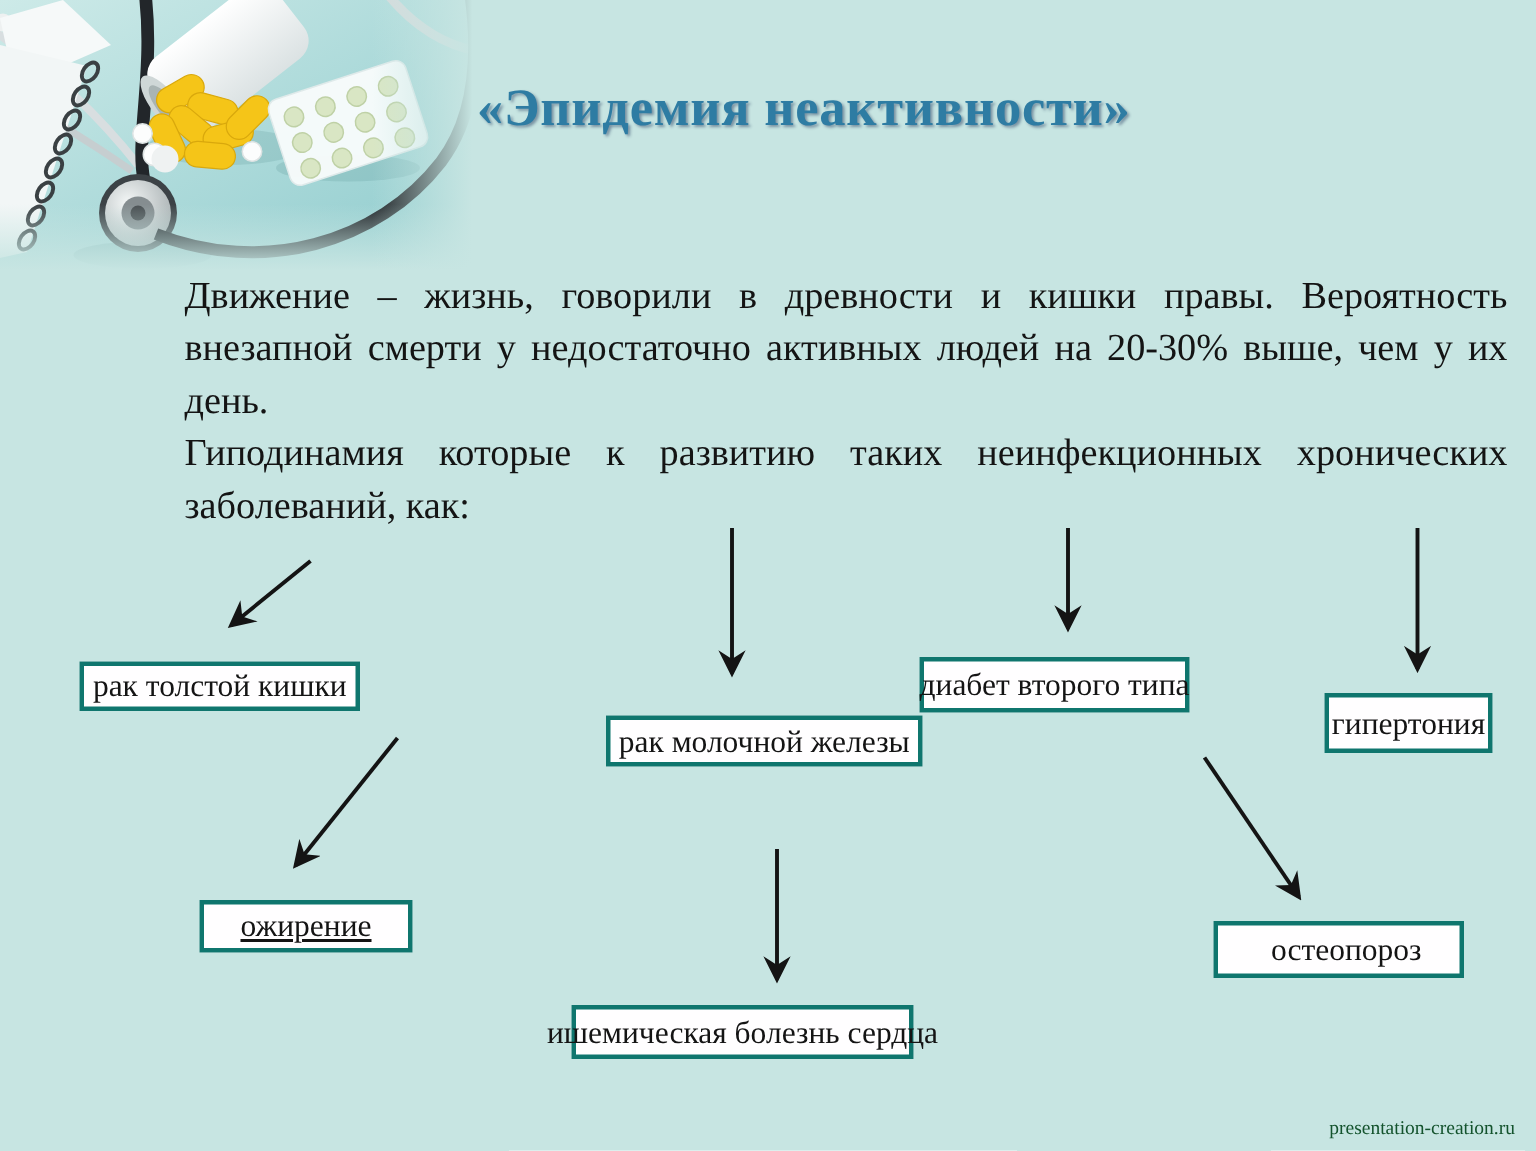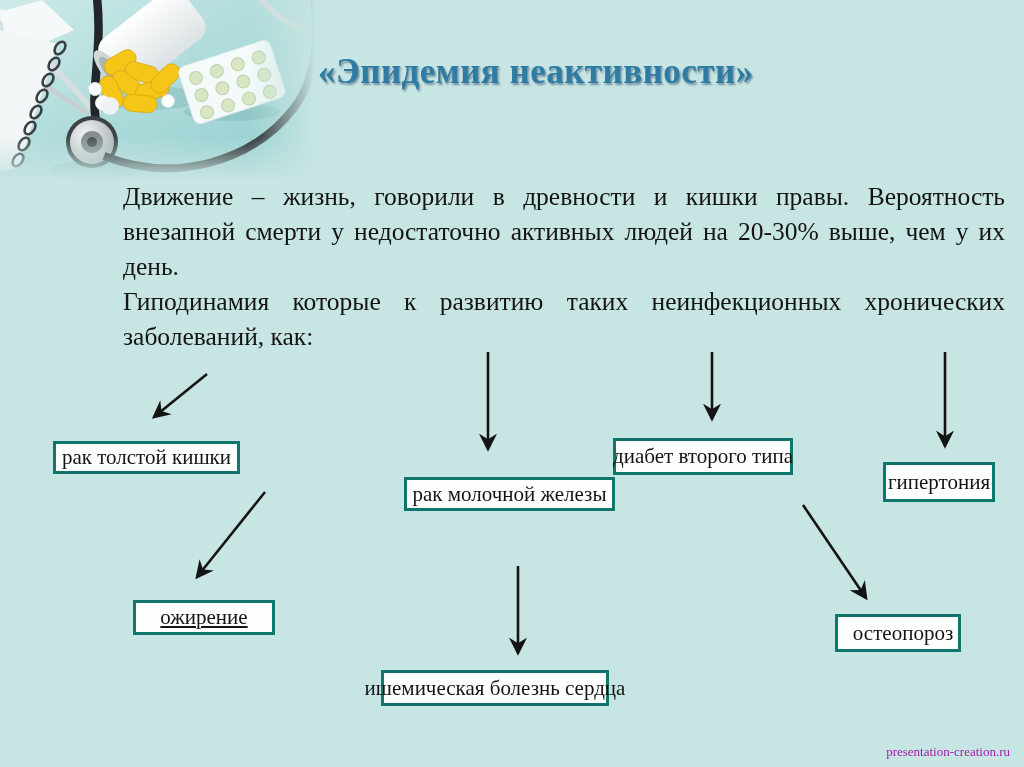--- a/index.html
+++ b/index.html
@@ -25,21 +25,21 @@
   .line{text-align:justify;text-align-last:justify;white-space:normal;}
   .line.last{text-align-last:left;}
 
   
   .box{position:absolute;box-sizing:border-box;background:#fffeff;
     border:3px solid #0f766e;display:flex;align-items:center;justify-content:center;
     font-size:21px;color:#141414;white-space:nowrap;}
 
   .arrows{position:absolute;inset:0;pointer-events:none;}
 
-  .watermark{position:absolute;right:14px;bottom:7px;font-size:13px;color:#a21caf;}
+  .watermark{position:absolute;right:14px;bottom:7px;font-size:13px;color:#14532d;}
 </style>
 </head>
 <body>
 
 <div class="slide">
 
   <div class="photo">
     <svg width="318" height="184" viewBox="0 0 318 184">
       <defs>
         <linearGradient id="bgTeal" x1="0" y1="0" x2="1" y2="1">
@@ -170,17 +170,17 @@
       <line x1="518" y1="566" x2="518" y2="653" marker-end="url(#ah)"></line>
       <line x1="803" y1="505" x2="866" y2="598" marker-end="url(#ah)"></line>
     </g>
   </svg>
 
   <div class="box" style="left:53px;  top:441px; width:187px; height:33px;">рак толстой кишки</div>
   <div class="box" style="left:384px; top:477px; width:211px; height:34px;margin-left:20px;">рак молочной железы</div>
   <div class="box" style="left:613px; top:438px; width:180px; height:37px;">диабет второго типа</div>
   <div class="box" style="left:883px; top:462px; width:112px; height:40px;">гипертония</div>
   <div class="box" style="left:133px; top:600px; width:142px; height:35px;text-decoration:underline;">ожирение</div>
-  <div class="box" style="left:835px; top:614px; width:126px; height:38px;padding-left:10px;">остеопороз</div>
+  <div class="box" style="left:809px; top:614px; width:167px; height:38px;padding-left:10px;">остеопороз</div>
   <div class="box" style="left:381px; top:670px; width:228px; height:36px;">ишемическая болезнь сердца</div>
 
   <div class="watermark">presentation-creation.ru</div>
 </div>
 
 </body></html>

